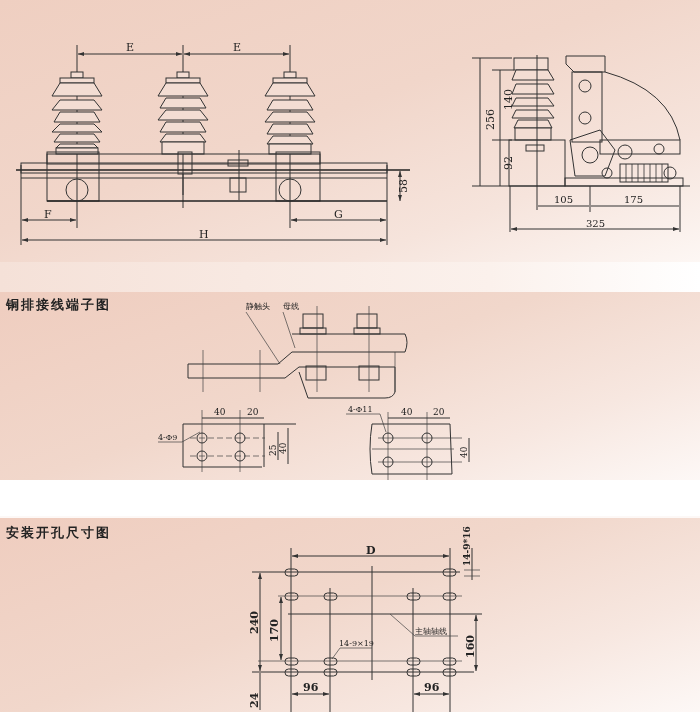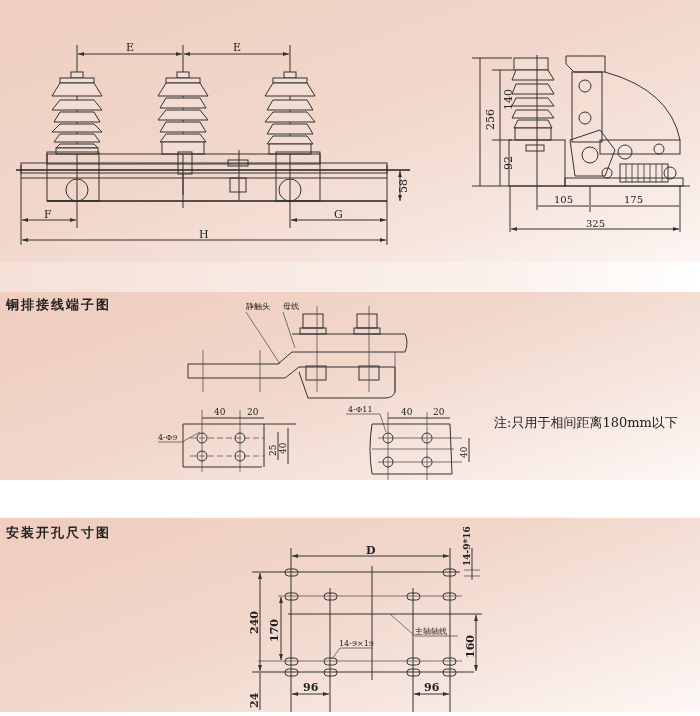--- a/index.html
+++ b/index.html
@@ -232,21 +232,20 @@
       <line class="ln" x1="427" y1="126" x2="450" y2="126"></line>
       <text x="401" y="123" font-size="9">40</text>
       <text x="433" y="123" font-size="9">20</text>
       <line class="thin" x1="346" y1="122" x2="380" y2="122"></line>
       <line class="thin" x1="380" y1="122" x2="386" y2="140"></line>
       <text x="348" y="120" font-size="8">4-Φ11</text>
       <line class="ln" x1="469" y1="146" x2="469" y2="170"></line>
       <text font-size="9" transform="translate(467,166) rotate(-90)">40</text>
     </g>
   </svg>
-  <div class="note" style="left:494px; top:122px;">注:只用于相间距离180mm以下</div>
 </div>
 
 <div class="gap2"></div>
 
 <div class="panel p3">
   <div class="section-title" style="top:6px;">安装开孔尺寸图</div>
   <svg width="700" height="194">
     <g font-family="DejaVu Sans, sans-serif">
 
     <line class="ln" x1="291" y1="30" x2="291" y2="194"></line>

